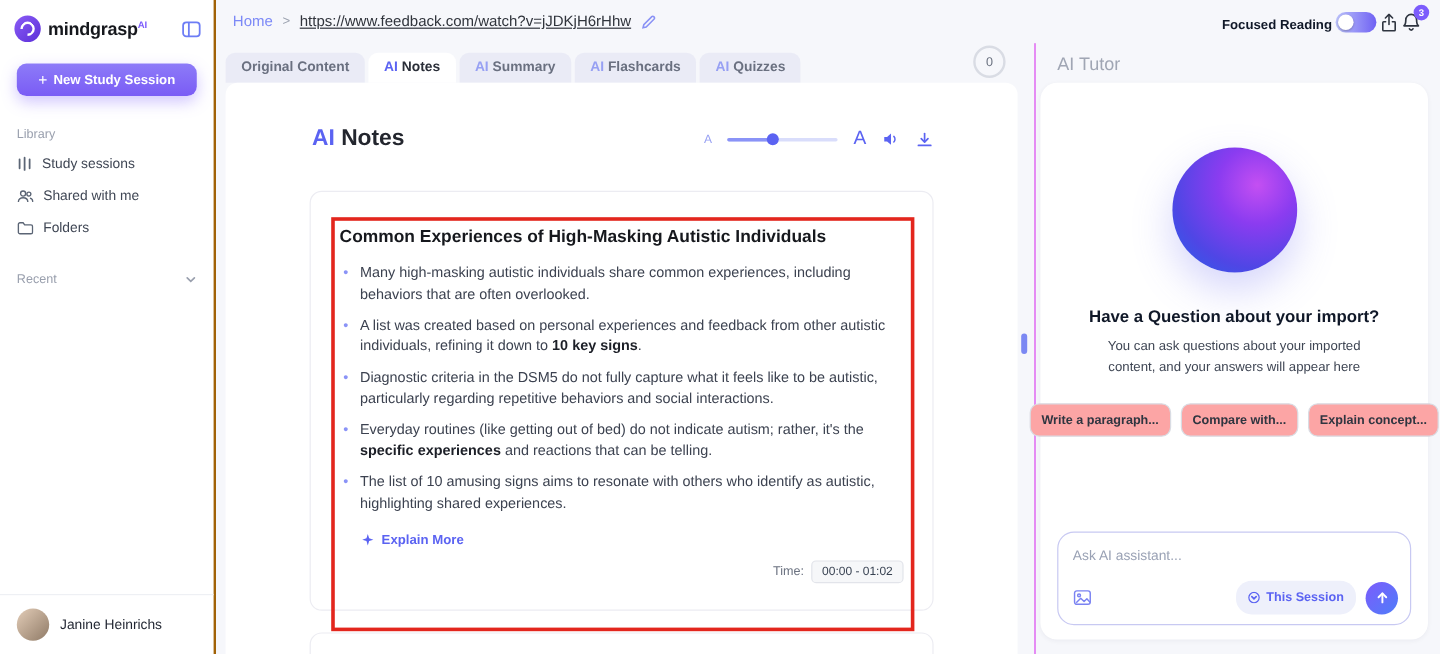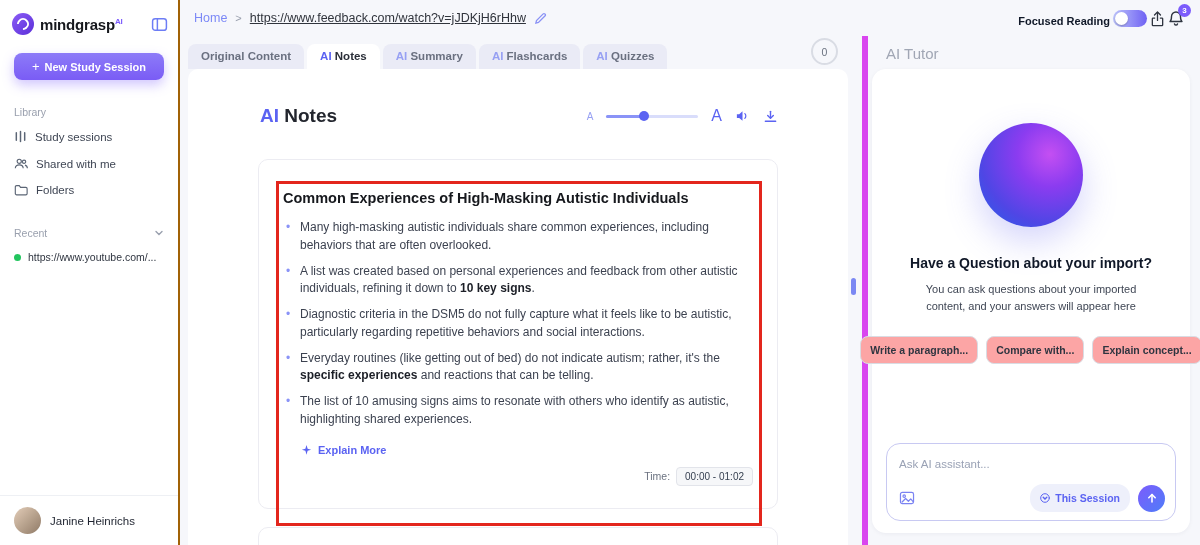--- a/index.html
+++ b/index.html
@@ -75,21 +75,21 @@
   .explain-row { display:flex; gap:5px; padding-left:17px; margin:15px 0 6px; color:#5b63f2; font-size:11px; font-weight:700; cursor:pointer; }
   .time-row { display:flex; justify-content:flex-end; align-items:center; gap:6px; padding:4px 0 12px; }
   .time-label { font-size:10.5px; color:#6b7280; }
   .time-badge { font-size:10px; color:#374151; background:#f6f7f9; border:1px solid #e2e4ea; border-radius:4px; padding:3px 8px; }
 
   .note-card2 { margin-top:18px; border:1px solid #ececf2; border-radius:10px; padding:22px 24px 60px; }
 
   .scroll-thumb { position:absolute; right:6px; top:242px; width:5px; height:17px; border-radius:3px; background:#7b88f3; }
 
   
-  .tutor-col { width:338px; display:flex; flex-direction:column; padding:0 10px 12px 4px; border-left:6px solid #d946ef; }
+  .tutor-col { width:338px; display:flex; flex-direction:column; padding:0 10px 12px 4px; border-left:1px solid #d946ef; }
   .tutor-title { font-size:15px; color:#a0a6b4; margin:9px 0 7px 14px; }
   .tutor-card { flex:1; background:#fff; border-radius:14px; box-shadow:0 1px 4px rgba(25,28,50,.05); display:flex; flex-direction:column; align-items:center; padding:0 14px 12px; min-height:0; }
   .sphere { width:104px; height:104px; border-radius:50%; margin-top:54px; background:radial-gradient(circle at 68% 30%, #c44ff2 0%, #8b3cf0 32%, #4f46e5 68%, #2563eb 100%); box-shadow:0 14px 34px rgba(99,102,241,.28); flex:none; }
   .tutor-q { margin-top:28px; font-size:14px; font-weight:700; color:#101828; text-align:center; }
   .tutor-sub { margin-top:10px; width:232px; font-size:11px; line-height:1.5; color:#3f4654; text-align:center; }
   .chips-row { display:flex; gap:8px; margin-top:22px; }
   .chip { border:1px solid #d9dce3; border-radius:8px; background:#fca5a5; padding:7px 9px; font-size:10.5px; font-weight:700; color:#2f3540; white-space:nowrap; cursor:pointer; }
   .ask-box { margin-top:auto; width:100%; border:1.5px solid #c8c9f2; border-radius:14px; padding:10px 10px 8px 12px; background:#fff; }
   .ask-input { width:100%; border:none; outline:none; font-size:11.5px; color:#30343c; font-family:inherit; background:transparent; }
   .ask-input::placeholder { color:#9aa2b5; }
@@ -148,24 +148,20 @@
 
     <div class="section-label" style="margin-top:14px;">
       <span>Recent</span>
       <span class="recent-chevron">
         <svg width="10" height="10" viewBox="0 0 10 10" fill="none" stroke="currentColor" stroke-width="1.4" stroke-linecap="round">
             <path d="M2 3.5l3 3 3-3"></path>
           </svg>
       </span>
     </div>
 
-    <div class="recent-item">
-      <span class="green-dot"></span>
-      <span>https://www.youtube.com/...</span>
-    </div>
 
     <div class="user-row">
       <span class="avatar"></span>
       <span class="user-name">Janine Heinrichs</span>
     </div>
   </aside>
 
   <div class="right-side">
 
     <header class="topbar">

